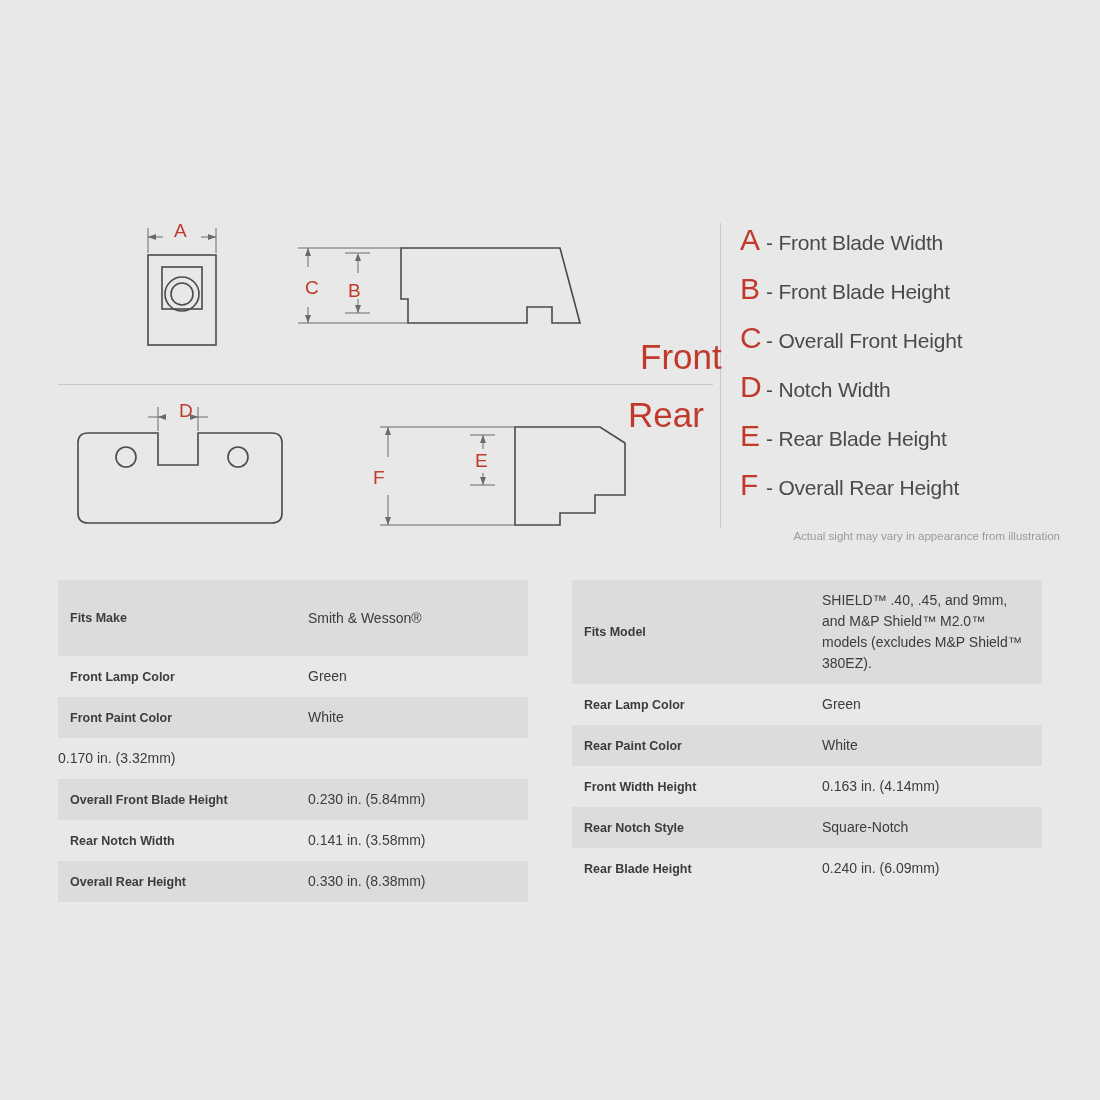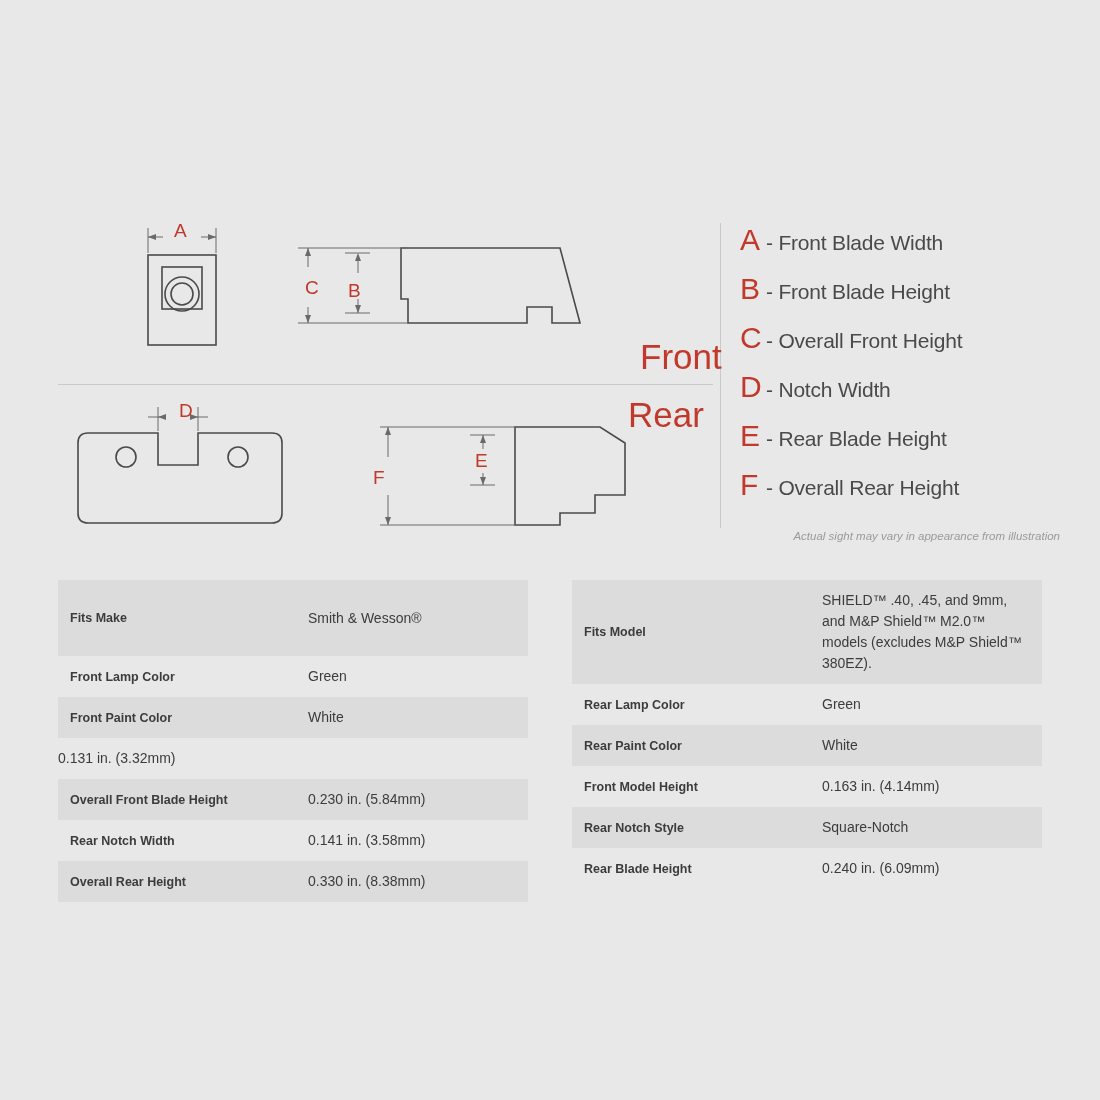--- a/index.html
+++ b/index.html
@@ -59,21 +59,20 @@
     white-space: nowrap;
     letter-spacing: -0.2px;
   }
   .legend-note {
     position: absolute;
     left: 40px;
     top: 305px;
     width: 280px;
     text-align: right;
     font-size: 11.5px;
-    font-style: italic;
     color: #9a9a9a;
   }
   .legend-divider {
     position: absolute;
     left: 680px;
     top: 28px;
     width: 1px;
     height: 305px;
     background: #c9c9c9;
   }
@@ -266,21 +265,21 @@
       </div>
       <div class="trow plain">
         <div class="tlabel">Front Lamp Color</div>
         <div class="tvalue">Green</div>
       </div>
       <div class="trow shaded">
         <div class="tlabel">Front Paint Color</div>
         <div class="tvalue">White</div>
       </div>
       <div class="trow plain">
-        <div class="tvalue">0.131 in. (3.32mm)</div>
+        <div class="tvalue">0.170 in. (3.32mm)</div>
       </div>
       <div class="trow shaded">
         <div class="tlabel">Overall Front Blade Height</div>
         <div class="tvalue">0.230 in. (5.84mm)</div>
       </div>
       <div class="trow plain">
         <div class="tlabel">Rear Notch Width</div>
         <div class="tvalue">0.141 in. (3.58mm)</div>
       </div>
       <div class="trow shaded">
@@ -296,21 +295,21 @@
       </div>
       <div class="trow plain">
         <div class="tlabel">Rear Lamp Color</div>
         <div class="tvalue">Green</div>
       </div>
       <div class="trow shaded">
         <div class="tlabel">Rear Paint Color</div>
         <div class="tvalue">White</div>
       </div>
       <div class="trow plain">
-        <div class="tlabel">Front Model Height</div>
+        <div class="tlabel">Front Width Height</div>
         <div class="tvalue">0.163 in. (4.14mm)</div>
       </div>
       <div class="trow shaded">
         <div class="tlabel">Rear Notch Style</div>
         <div class="tvalue">Square-Notch</div>
       </div>
       <div class="trow plain">
         <div class="tlabel">Rear Blade Height</div>
         <div class="tvalue">0.240 in. (6.09mm)</div>
       </div>

